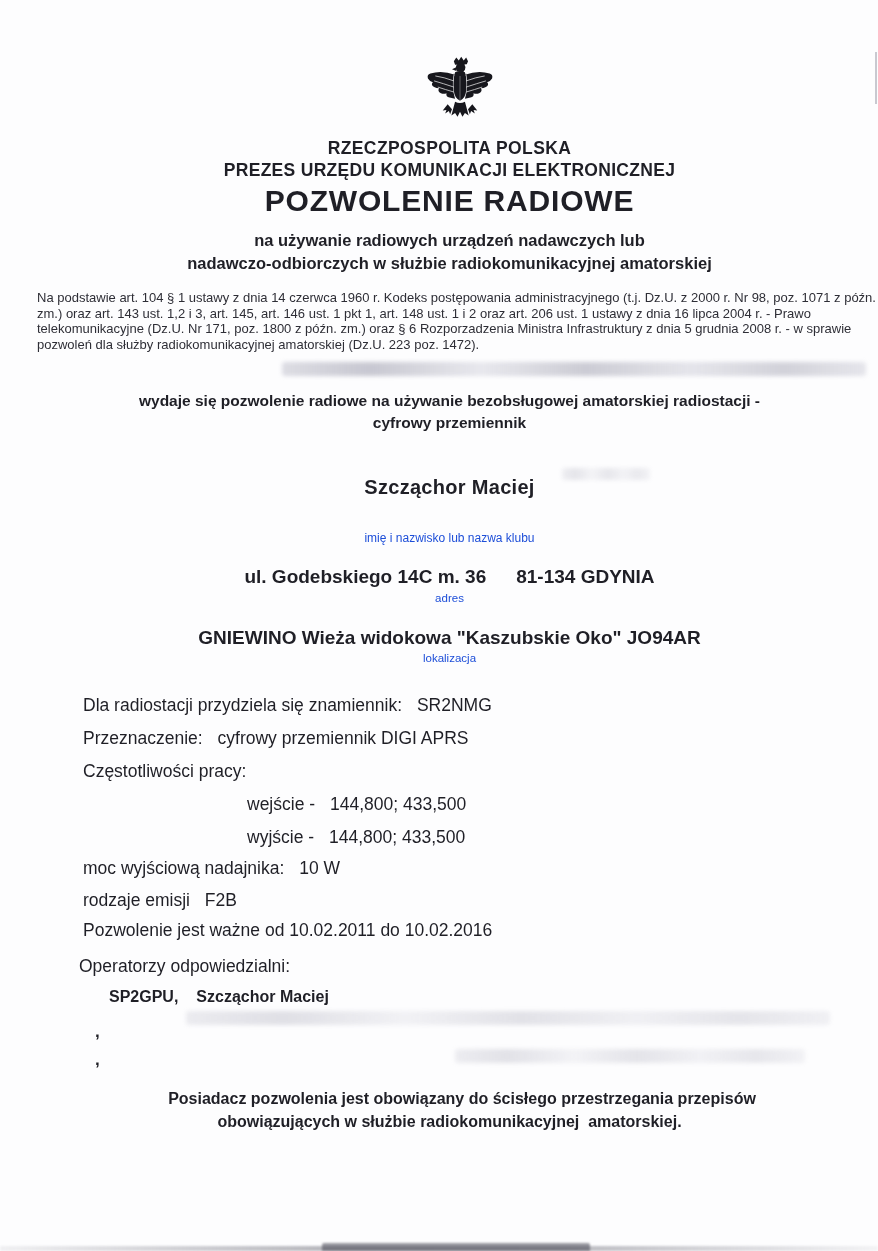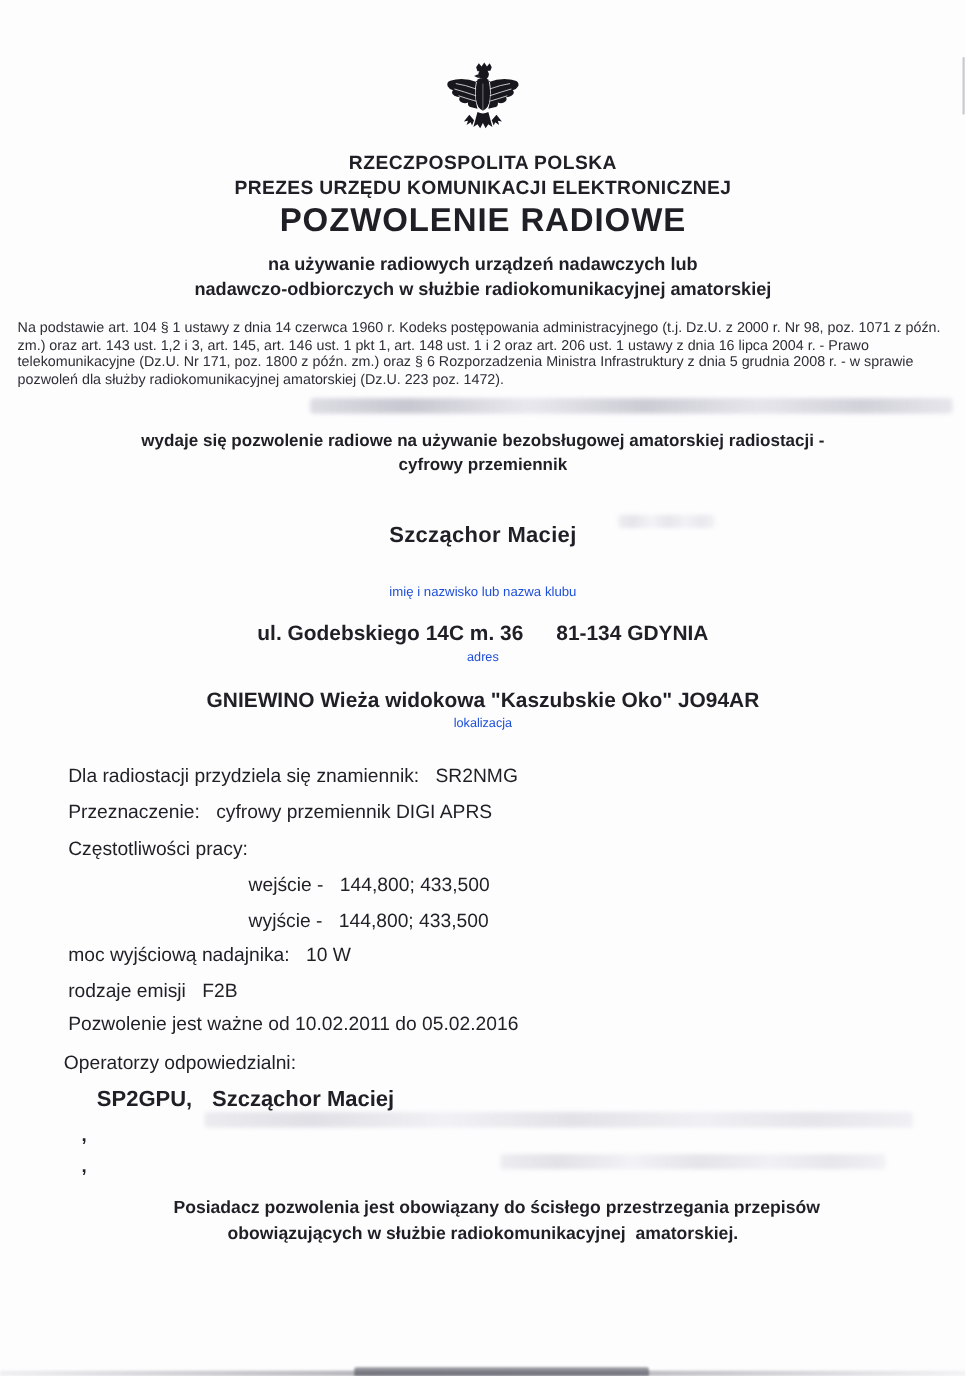--- a/index.html
+++ b/index.html
@@ -2,21 +2,21 @@
 <html><head>
 <meta charset="utf-8">
 <style>
   html,body{margin:0;padding:0;background:#ffffff;}
   .page{
     position:relative;width:878px;height:1251px;margin:0 auto;
     background:#fdfdfe;
     font-family:"Liberation Sans",sans-serif;
     color:#1f1f26;overflow:hidden;
   }
-  .abs{position:absolute;}
+  .abs{position:absolute;margin-left:21px;}
   .ctr{left:0;right:0;text-align:center;}
   .b{font-weight:bold;}
   .pre{white-space:pre-wrap;}
 
   .country{top:138px;font-size:17.5px;letter-spacing:.4px;}
   .authority{top:160px;font-size:17.5px;letter-spacing:.3px;}
   .doc-title{top:184px;font-size:30px;letter-spacing:.8px;}
   .sub1{top:231px;font-size:16.5px;}
   .sub2{top:254px;font-size:16.5px;}
 
@@ -39,21 +39,21 @@
   .loc{top:627px;font-size:19px;}
   .loc-cap{top:652px;font-size:11.5px;}
 
   .frow{left:62px;font-size:17.5px;white-space:nowrap;}
   .frow .lbl{font-weight:normal;}
   .frow .val{font-weight:normal;margin-left:10px;}
   .r1{top:695px;} .r2{top:728px;} .r3{top:761px;}
   .r4{top:794px;left:226px;} .r5{top:827px;left:226px;}
   .r6{top:858px;} .r7{top:890px;} .r8{top:920px;}
   .ops-label{top:956px;left:58px;font-size:17.5px;}
-  .op1{top:988px;left:88px;font-size:20px;text-align:right;}
+  .op1{top:988px;left:88px;font-size:16px;text-align:right;}
   .op1 .gap{display:inline-block;width:18px;}
   .op-comma1{top:1022px;left:74px;font-size:17px;}
   .op-comma2{top:1050px;left:74px;font-size:17px;}
 
   .foot1{top:1090px;font-size:16px;padding-left:25px;}
   .foot2{top:1113px;font-size:16px;}
 
   
   .smudge{position:absolute;border-radius:3px;filter:blur(2px);
     background:linear-gradient(90deg,
@@ -149,21 +149,21 @@
   </div>
   <div class="abs frow r6">
     <span class="lbl">moc wyjściową nadajnika:</span>
     <span class="val">10 W</span>
   </div>
   <div class="abs frow r7">
     <span class="lbl">rodzaje emisji</span>
     <span class="val">F2B</span>
   </div>
   <div class="abs frow r8">
-    <span class="lbl">Pozwolenie jest ważne od 10.02.2011 do 05.02.2016</span>
+    <span class="lbl">Pozwolenie jest ważne od 10.02.2011 do 10.02.2016</span>
   </div>
 
   <div class="abs ops-label">Operatorzy odpowiedzialni:</div>
   <div class="abs b op1">
     <span>SP2GPU,</span><span class="gap"></span><span>Szcząchor Maciej</span>
   </div>
   <div class="smudge smudge-op1"></div>
   <div class="abs b op-comma1">,</div>
   <div class="smudge smudge-op2"></div>
   <div class="abs b op-comma2">,</div>

